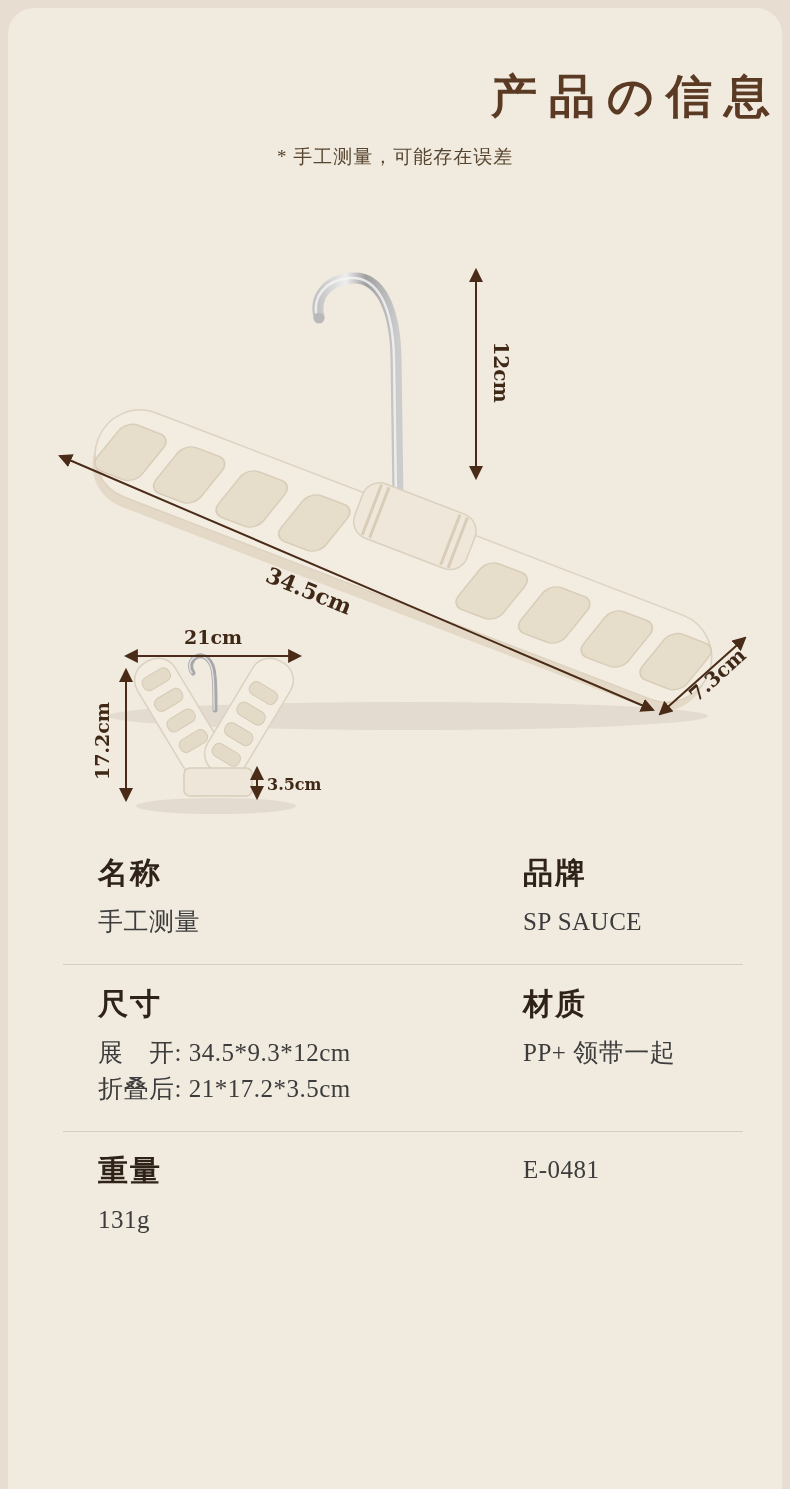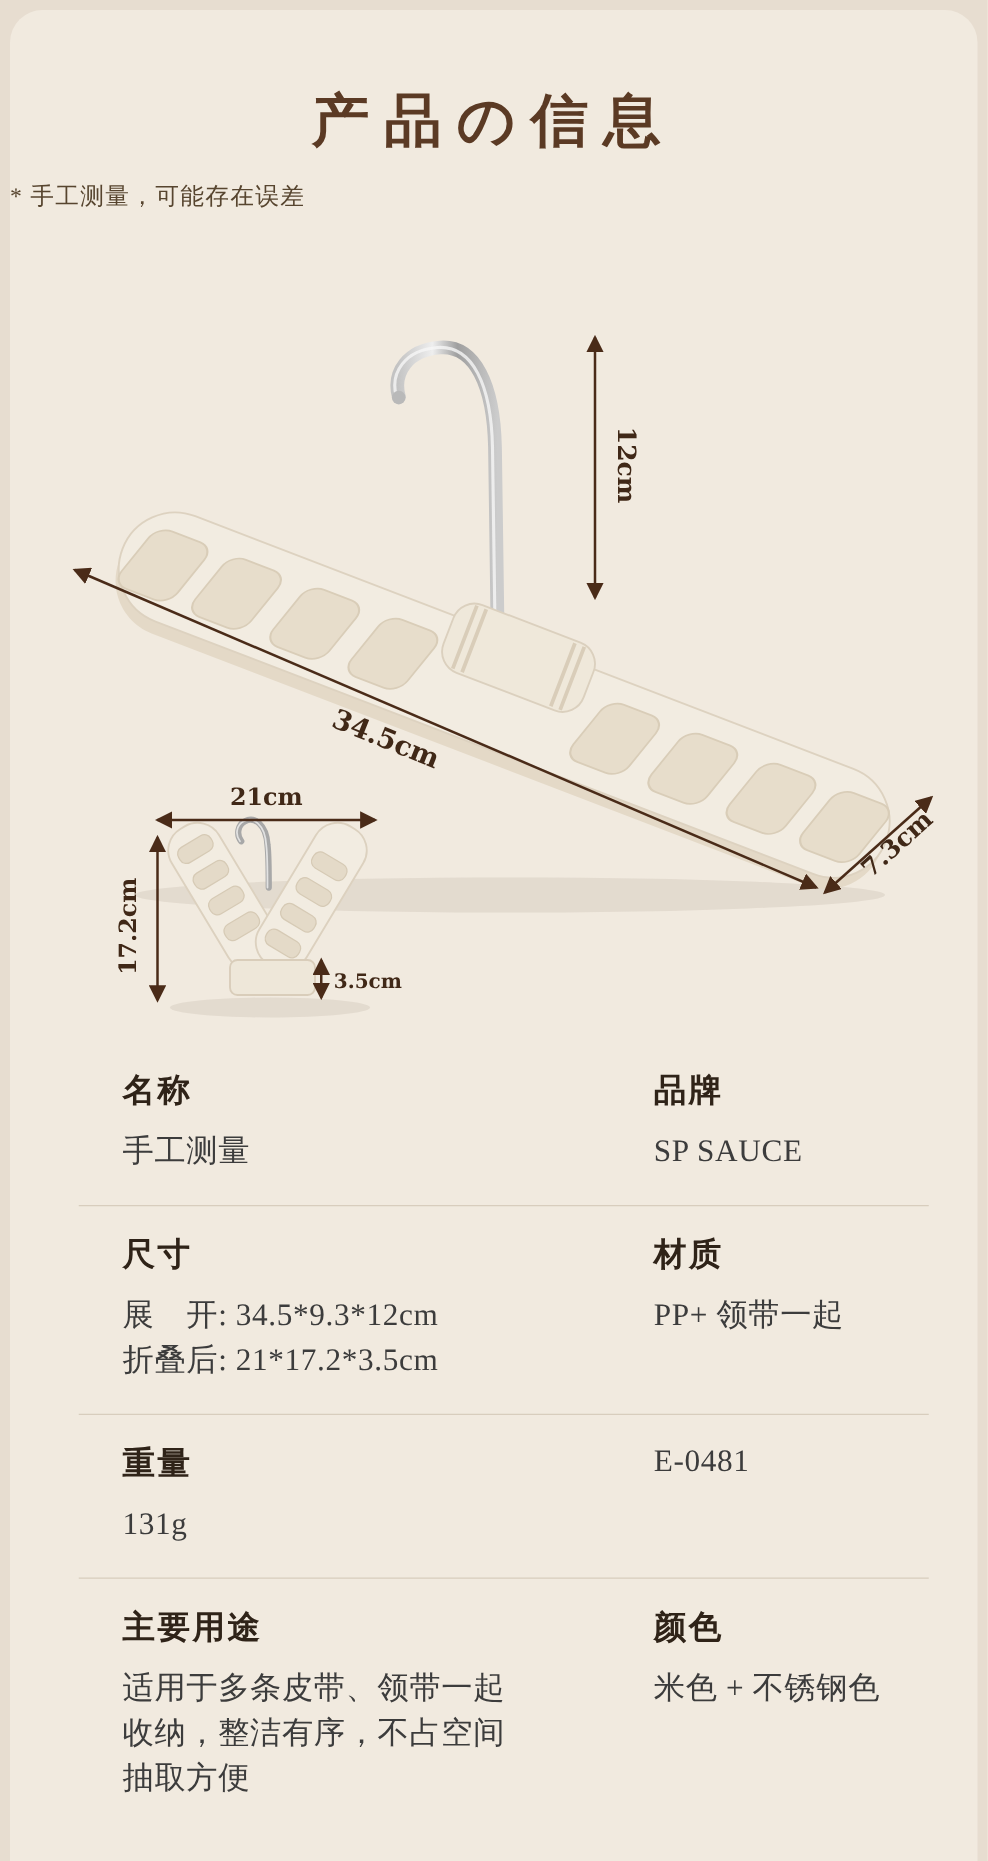--- a/index.html
+++ b/index.html
@@ -6,48 +6,48 @@
   body{
     width:790px;height:1489px;position:relative;overflow:hidden;
     background:#e7ddd0;
     font-family:"Liberation Serif","DejaVu Serif",serif;
   }
   .card{
     position:absolute;top:8px;left:8px;right:8px;bottom:0;
     background:#f1eadf;border-radius:26px 26px 0 0;
   }
   .title{
-    margin:58px 0 0 0;text-align:center;
+    margin:58px 0 0 0;text-align:right;
     font-size:46px;font-weight:700;letter-spacing:12px;
     color:#5b3a24;
     font-family:Liberation Mono, monospace;
   }
   .subtitle{
-    margin-top:16px;text-align:left;
+    margin-top:16px;text-align:center;
     font-size:19px;letter-spacing:1px;color:#57452f;
   }
   .diagram{
     position:absolute;top:230px;left:0;width:790px;height:600px;
   }
   .diagram svg{display:block;}
   .dim-label{
     font-family:"DejaVu Serif","Liberation Serif",serif;
     font-weight:600;fill:#402817;
   }
   .specs{
     position:absolute;top:826px;left:55px;width:680px;
   }
   .spec-row{
     display:grid;grid-template-columns:425px 1fr;
     padding:20px 0 24px 35px;
     border-bottom:1px solid #d8cdbd;
   }
   .spec-row:last-child{border-bottom:none;}
   .spec-label{
-    font-size:26px;font-weight:700;color:#2f2318;
+    font-size:30px;font-weight:700;color:#2f2318;
     line-height:38px;margin-bottom:12px;letter-spacing:2px;font-family:Liberation Serif, serif;
   }
   .spec-value{
     font-size:25px;color:#3c3c3c;line-height:36px;letter-spacing:0.5px;
   }
 </style>
 </head>
 <body>
 
 <div class="card">
@@ -169,27 +169,15 @@
     <div class="spec-row">
       <div class="spec-cell">
         <div class="spec-label">重量</div>
         <div class="spec-value">131g</div>
       </div>
       <div class="spec-cell">
         <div class="spec-value">E-0481</div>
       </div>
     </div>
 
-    <div class="spec-row">
-      <div class="spec-cell">
-        <div class="spec-label">主要用途</div>
-        <div class="spec-value">适用于多条皮带、领带一起</div>
-        <div class="spec-value">收纳，整洁有序，不占空间</div>
-        <div class="spec-value">抽取方便</div>
-      </div>
-      <div class="spec-cell">
-        <div class="spec-label">颜色</div>
-        <div class="spec-value">米色 + 不锈钢色</div>
-      </div>
-    </div>
 
   </div>
 </div>
 
 </body></html>

